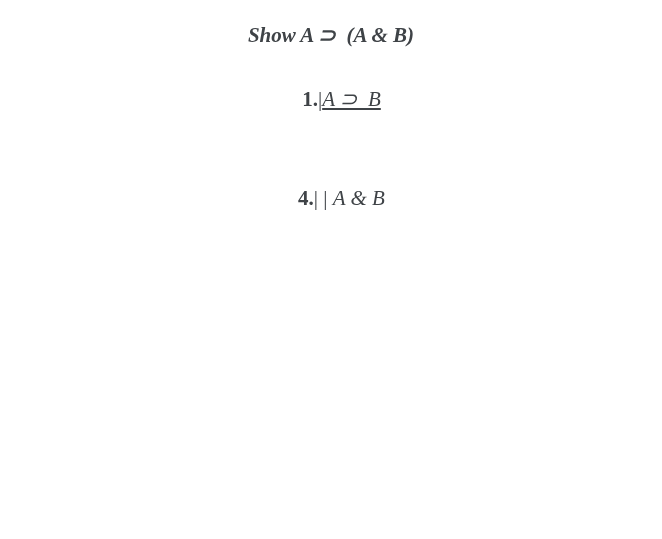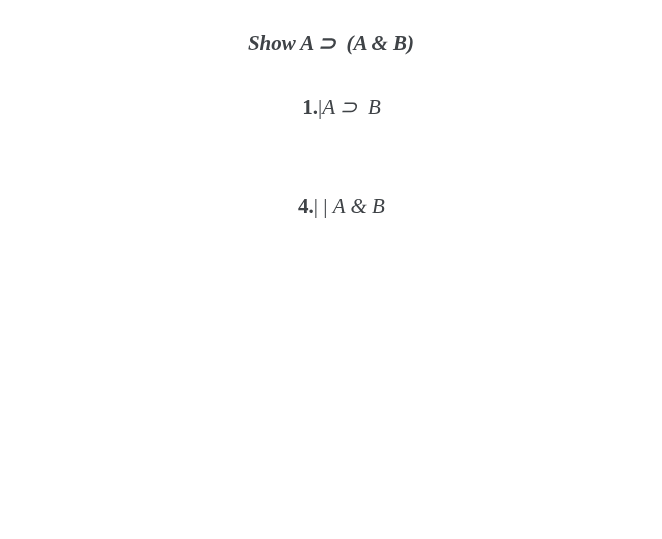--- a/index.html
+++ b/index.html
@@ -12,21 +12,21 @@
     height: 539px;
     overflow: hidden;
     font-family: "Liberation Sans", sans-serif;
     color: #4a4a4a;
     position: relative;
   }
 
   
   #proof-top {
     width: 662px;
-    padding-top: 28px;
+    padding-top: 20px;
     text-align: center;
   }
   .proof-line {
     font-family: "Liberation Serif", serif;
     font-style: italic;
     font-size: 21px;
     color: #3f4347;
     line-height: 33px;
     white-space: pre;
   }
@@ -38,20 +38,21 @@
   .lnum {
     font-style: normal;
     font-weight: 700;
     font-family: "Liberation Serif", serif;
   }
   .bars {
     font-style: normal;
     font-weight: 400;
   }
   .uline {
+    text-decoration: underline;
     text-underline-offset: 2px;
   }
 </style>
 </head>
 <body>
 
 <div id="proof-top">
 
   <div class="proof-line goal">Show A ⊃  (A &amp; B)</div>
 

